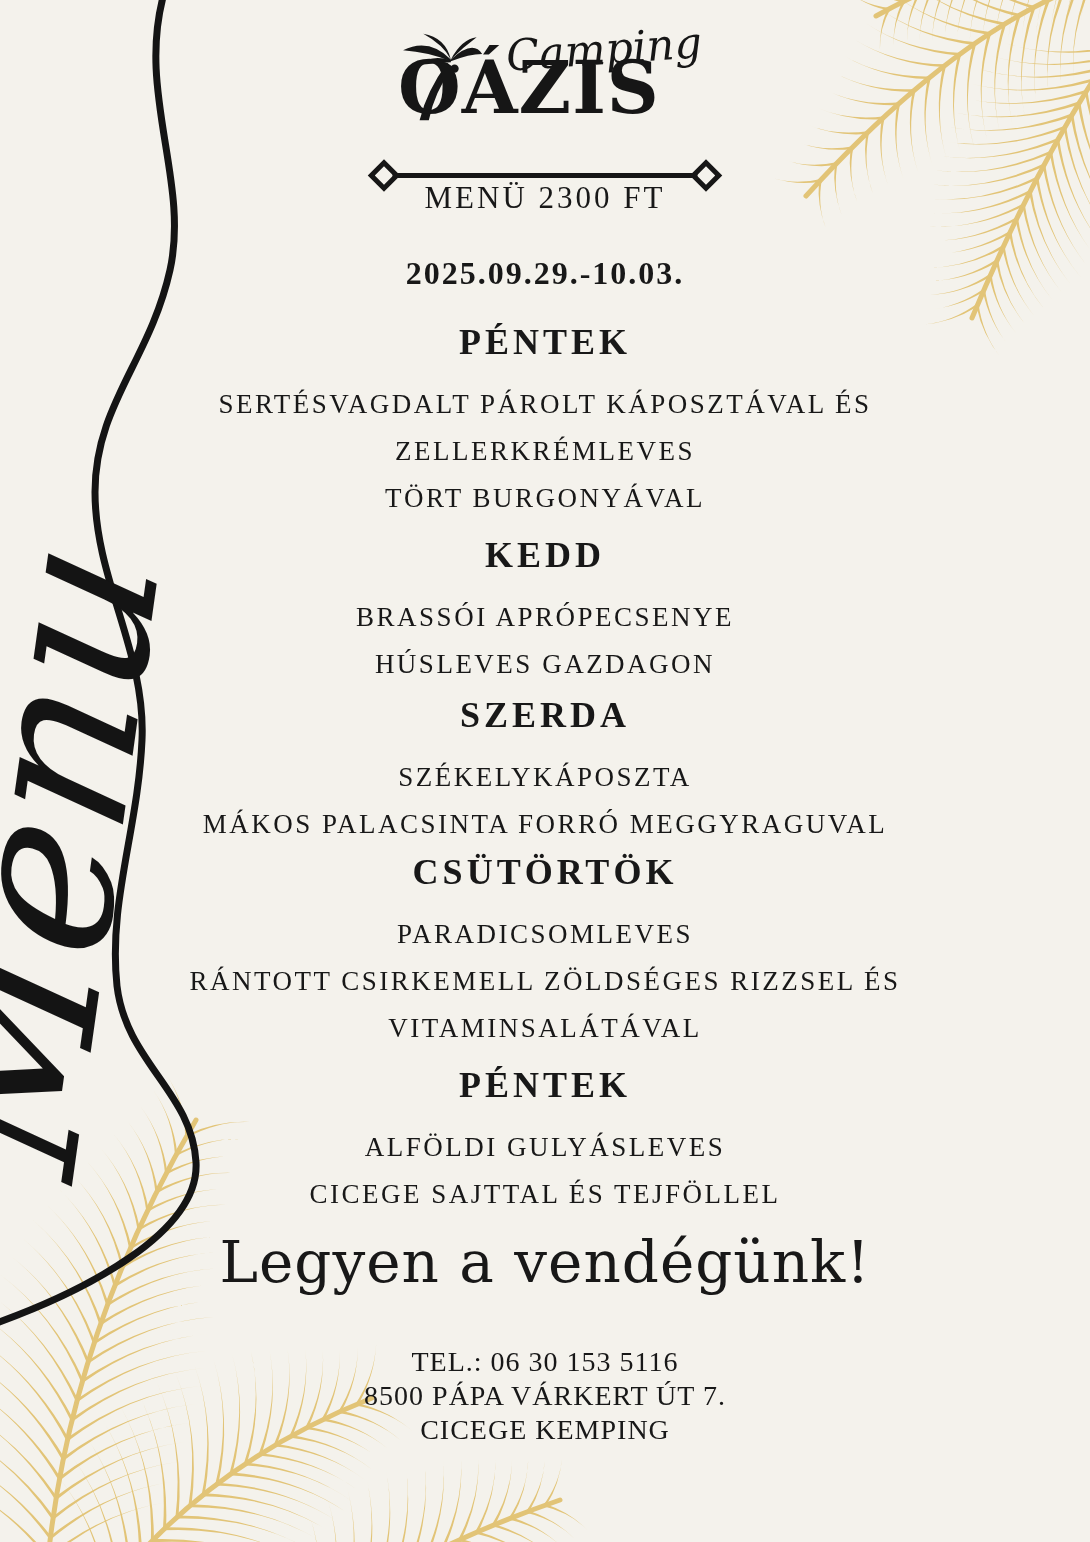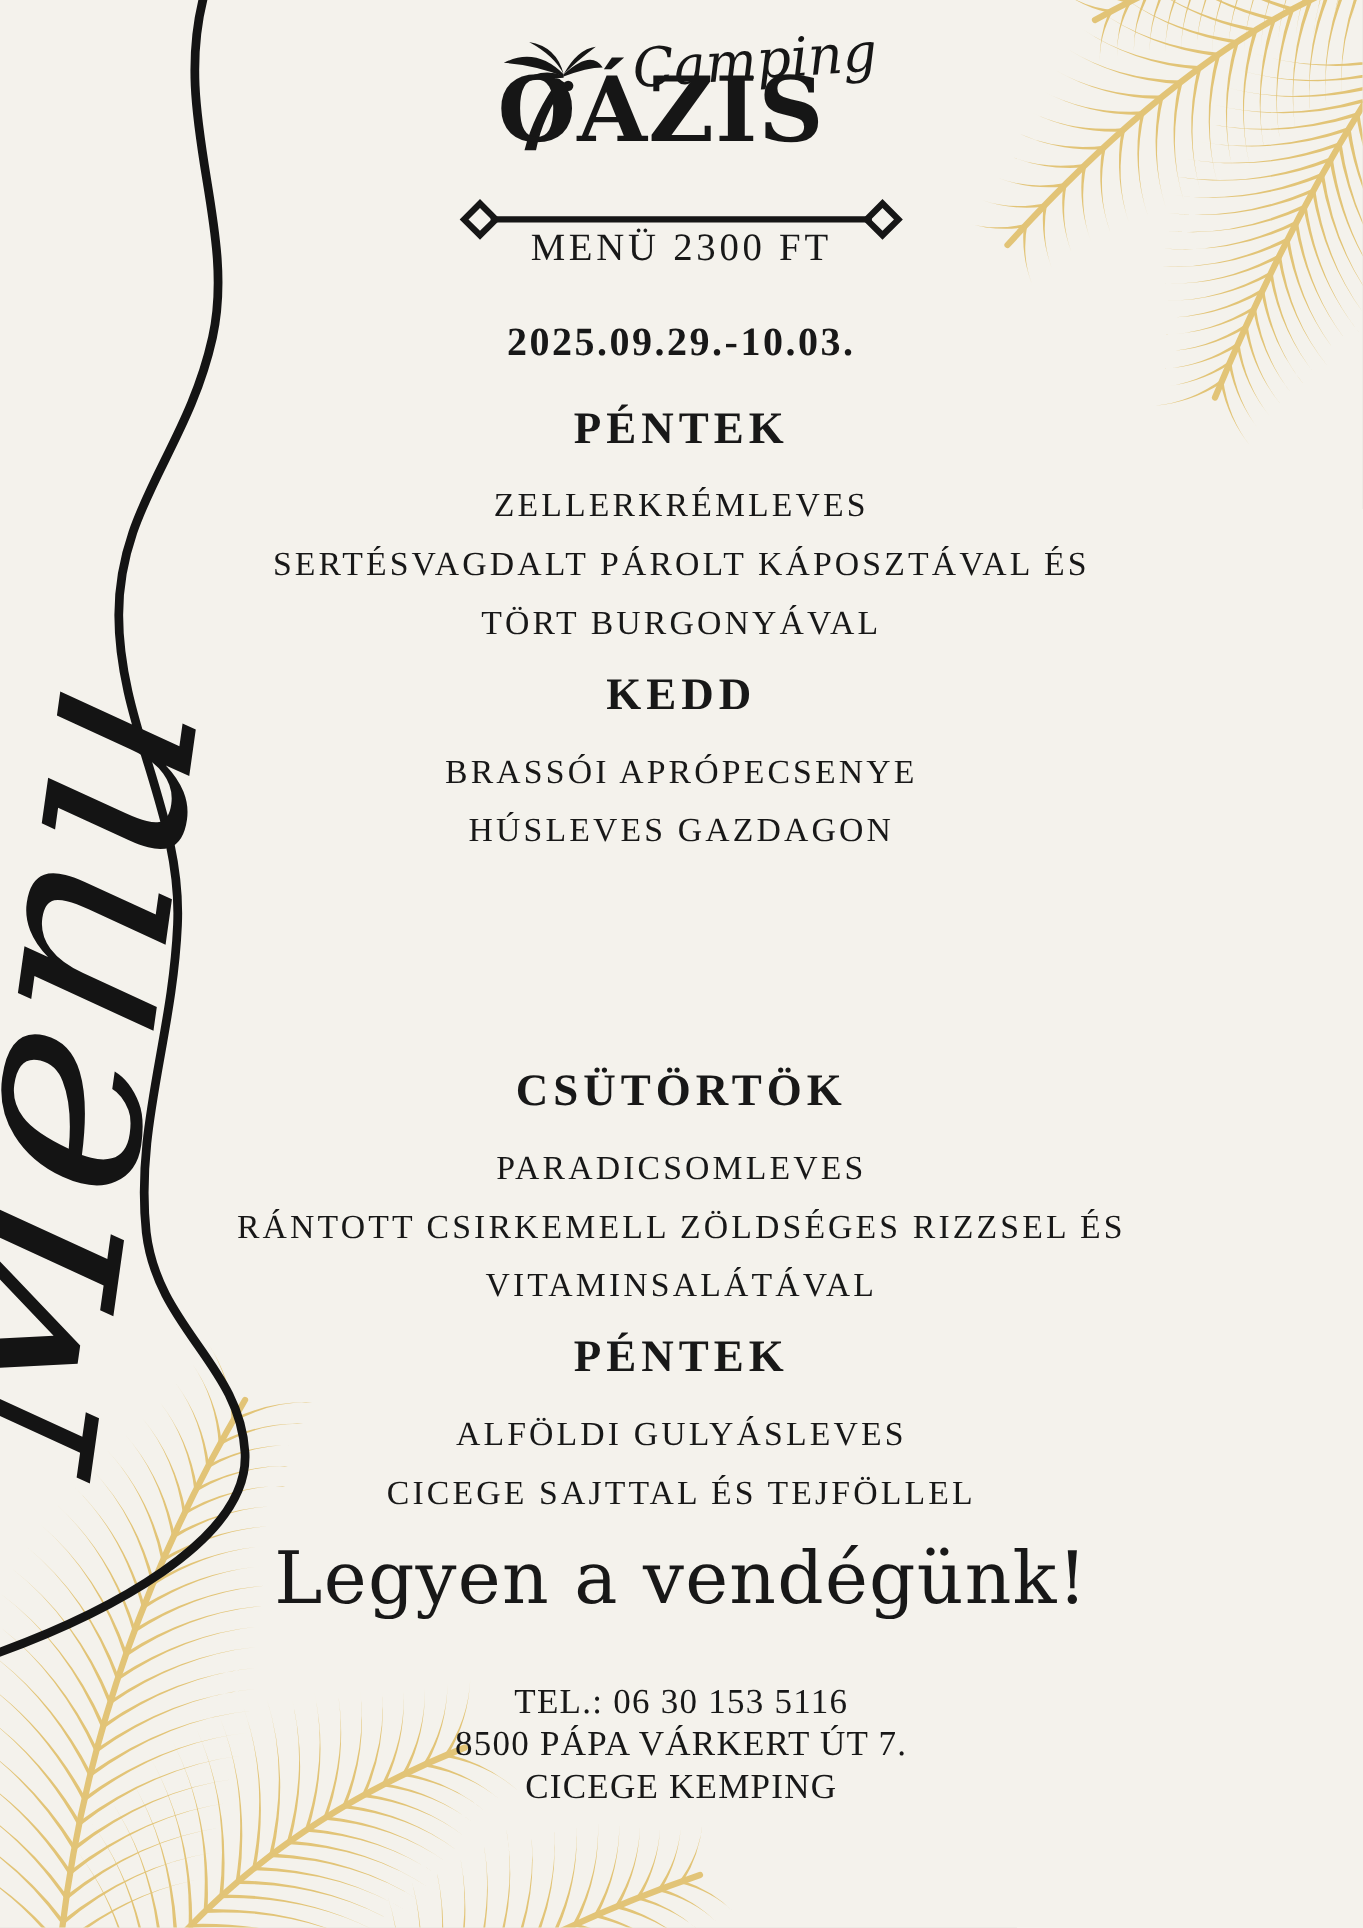--- a/index.html
+++ b/index.html
@@ -321,31 +321,36 @@
       <span class="dia"></span>
       <span class="dline"></span>
       <span class="dia"></span>
     </div>
 
     <div class="center price">MENÜ 2300 FT</div>
     <div class="center date">2025.09.29.-10.03.</div>
 
     <section class="day d0">
       <h2>PÉNTEK</h2>
+      <p>SERTÉSVAGDALT PÁROLT KÁPOSZTÁVAL ÉS</p>
       <p>ZELLERKRÉMLEVES</p>
-      <p>SERTÉSVAGDALT PÁROLT KÁPOSZTÁVAL ÉS</p>
       <p>TÖRT BURGONYÁVAL</p>
     </section>
 
     <section class="day d1">
       <h2>KEDD</h2>
       <p>BRASSÓI APRÓPECSENYE</p>
       <p>HÚSLEVES GAZDAGON</p>
     </section>
 
+    <section class="day d2">
+      <h2>SZERDA</h2>
+      <p>SZÉKELYKÁPOSZTA</p>
+      <p>MÁKOS PALACSINTA FORRÓ MEGGYRAGUVAL</p>
+    </section>
 
     <section class="day d3">
       <h2>CSÜTÖRTÖK</h2>
       <p>PARADICSOMLEVES</p>
       <p>RÁNTOTT CSIRKEMELL ZÖLDSÉGES RIZZSEL ÉS</p>
       <p>VITAMINSALÁTÁVAL</p>
     </section>
 
     <section class="day d4">
       <h2>PÉNTEK</h2>

